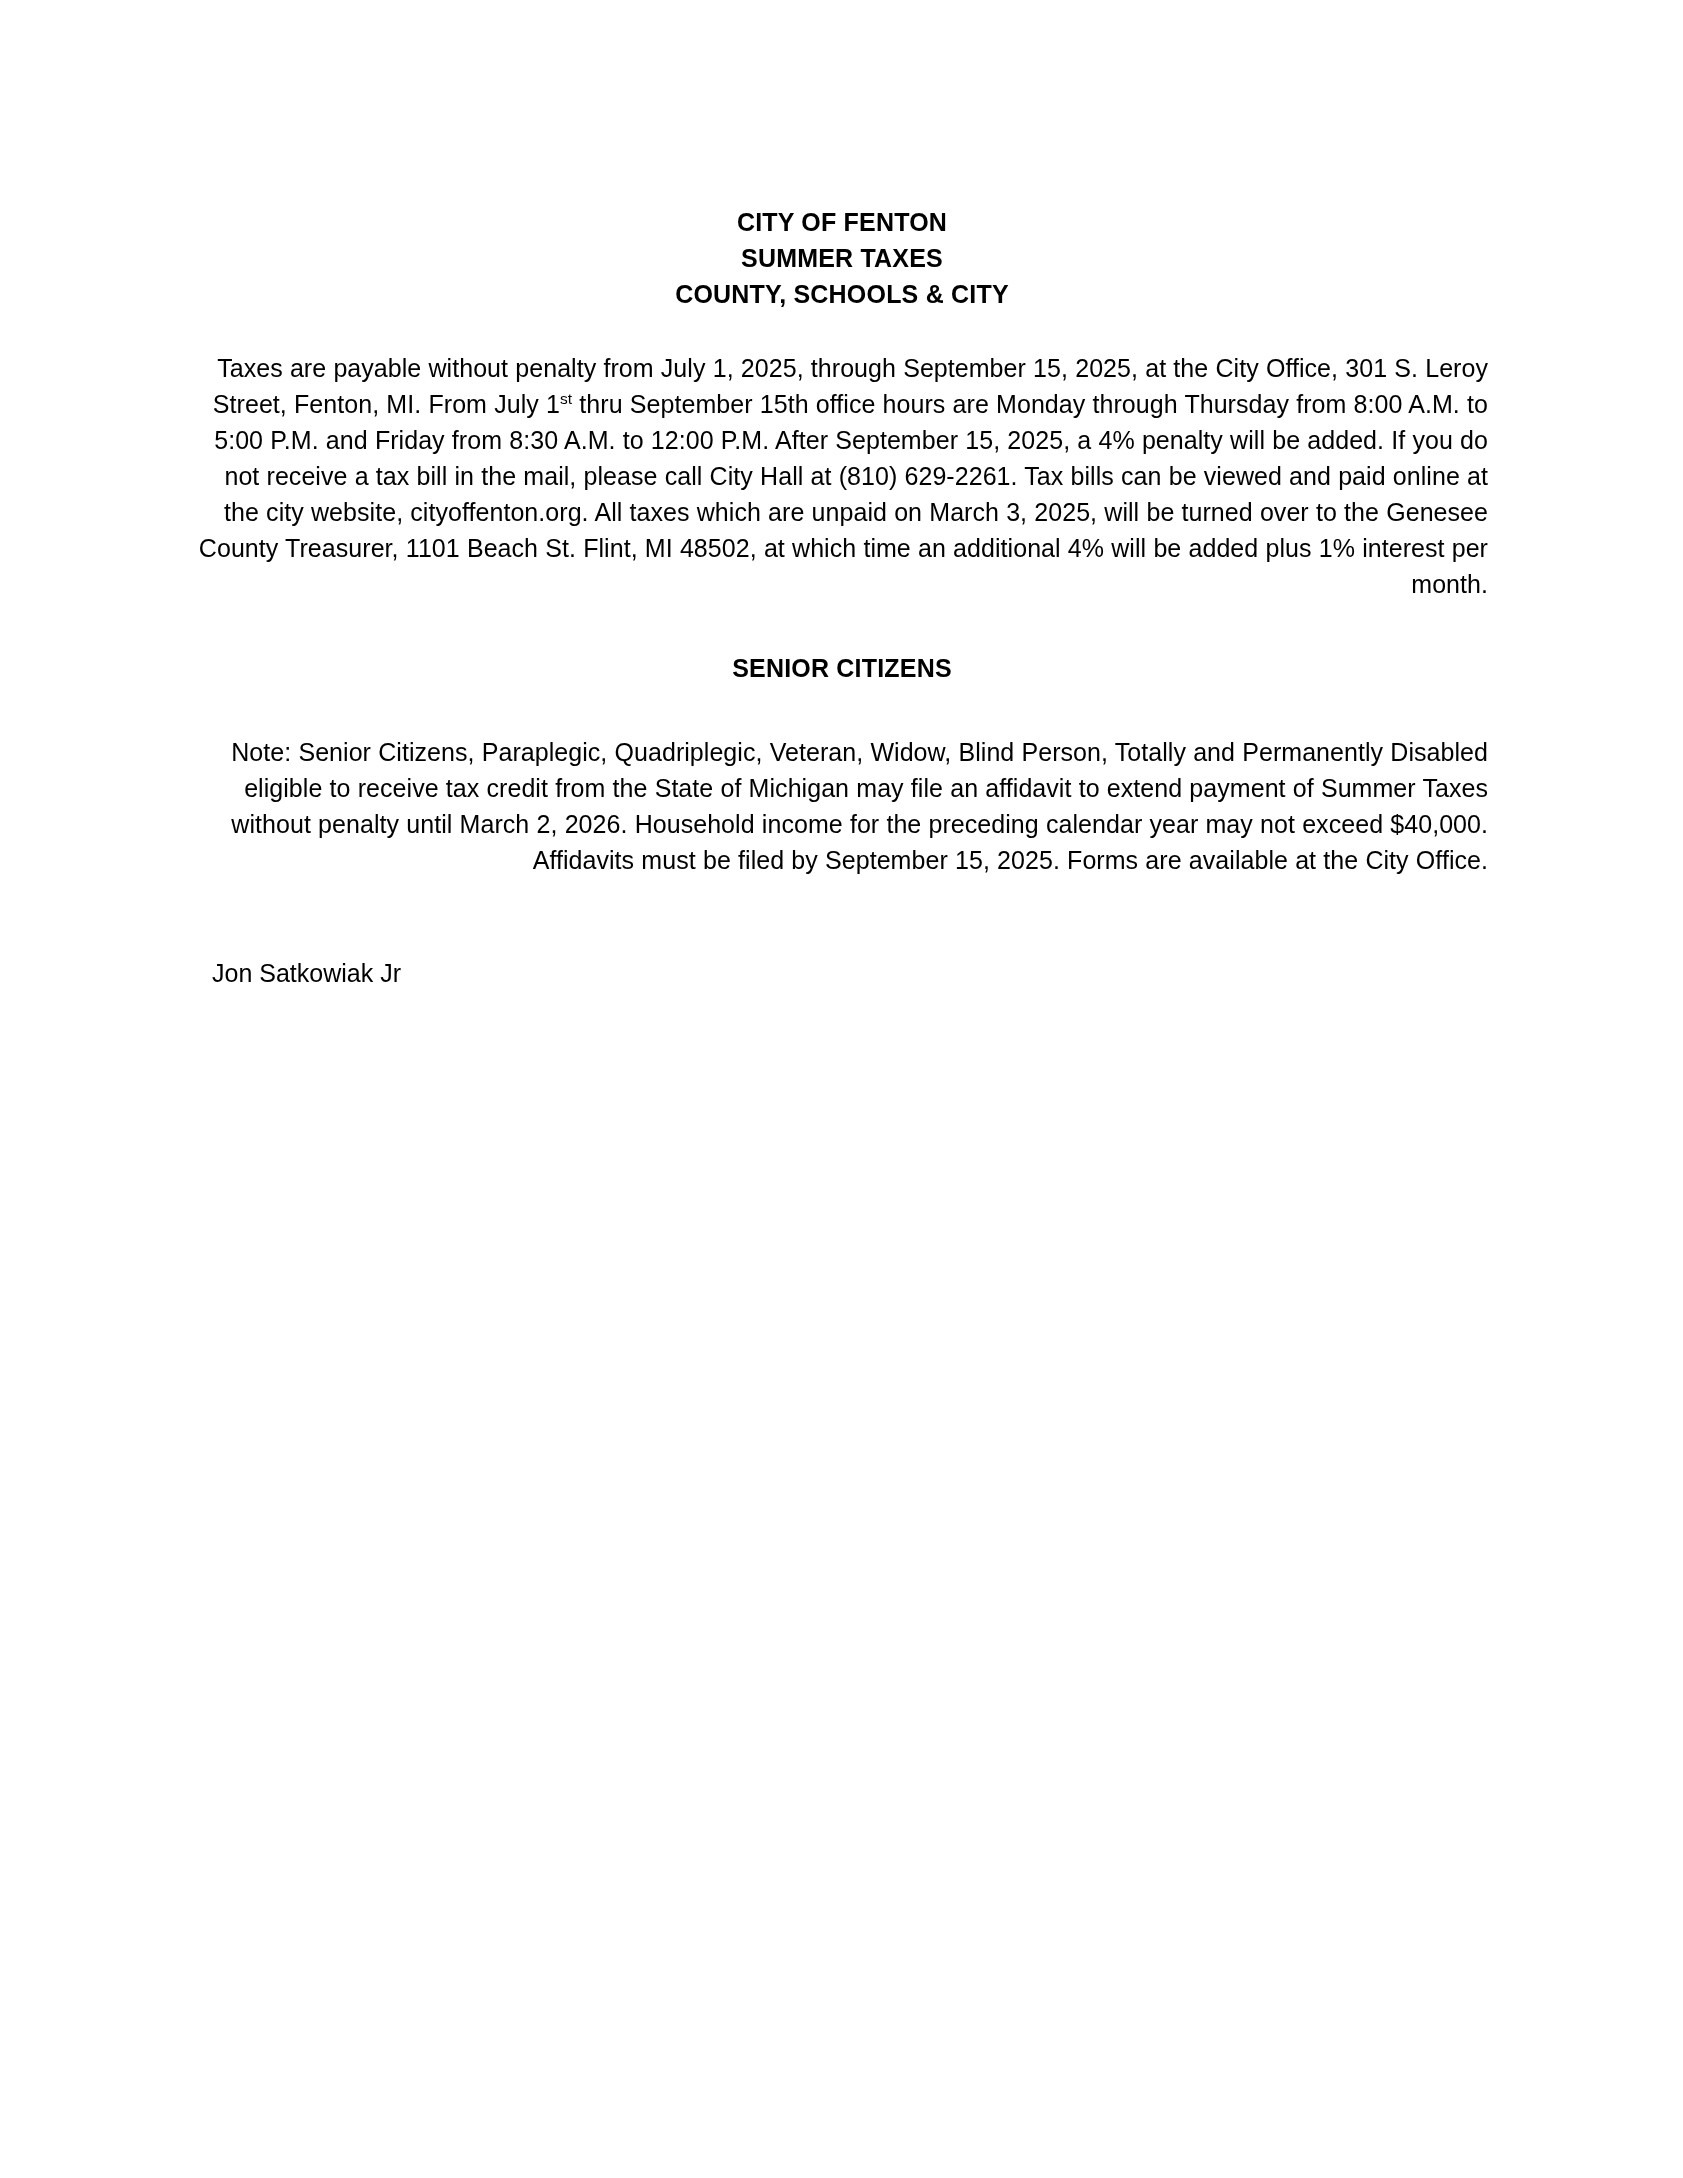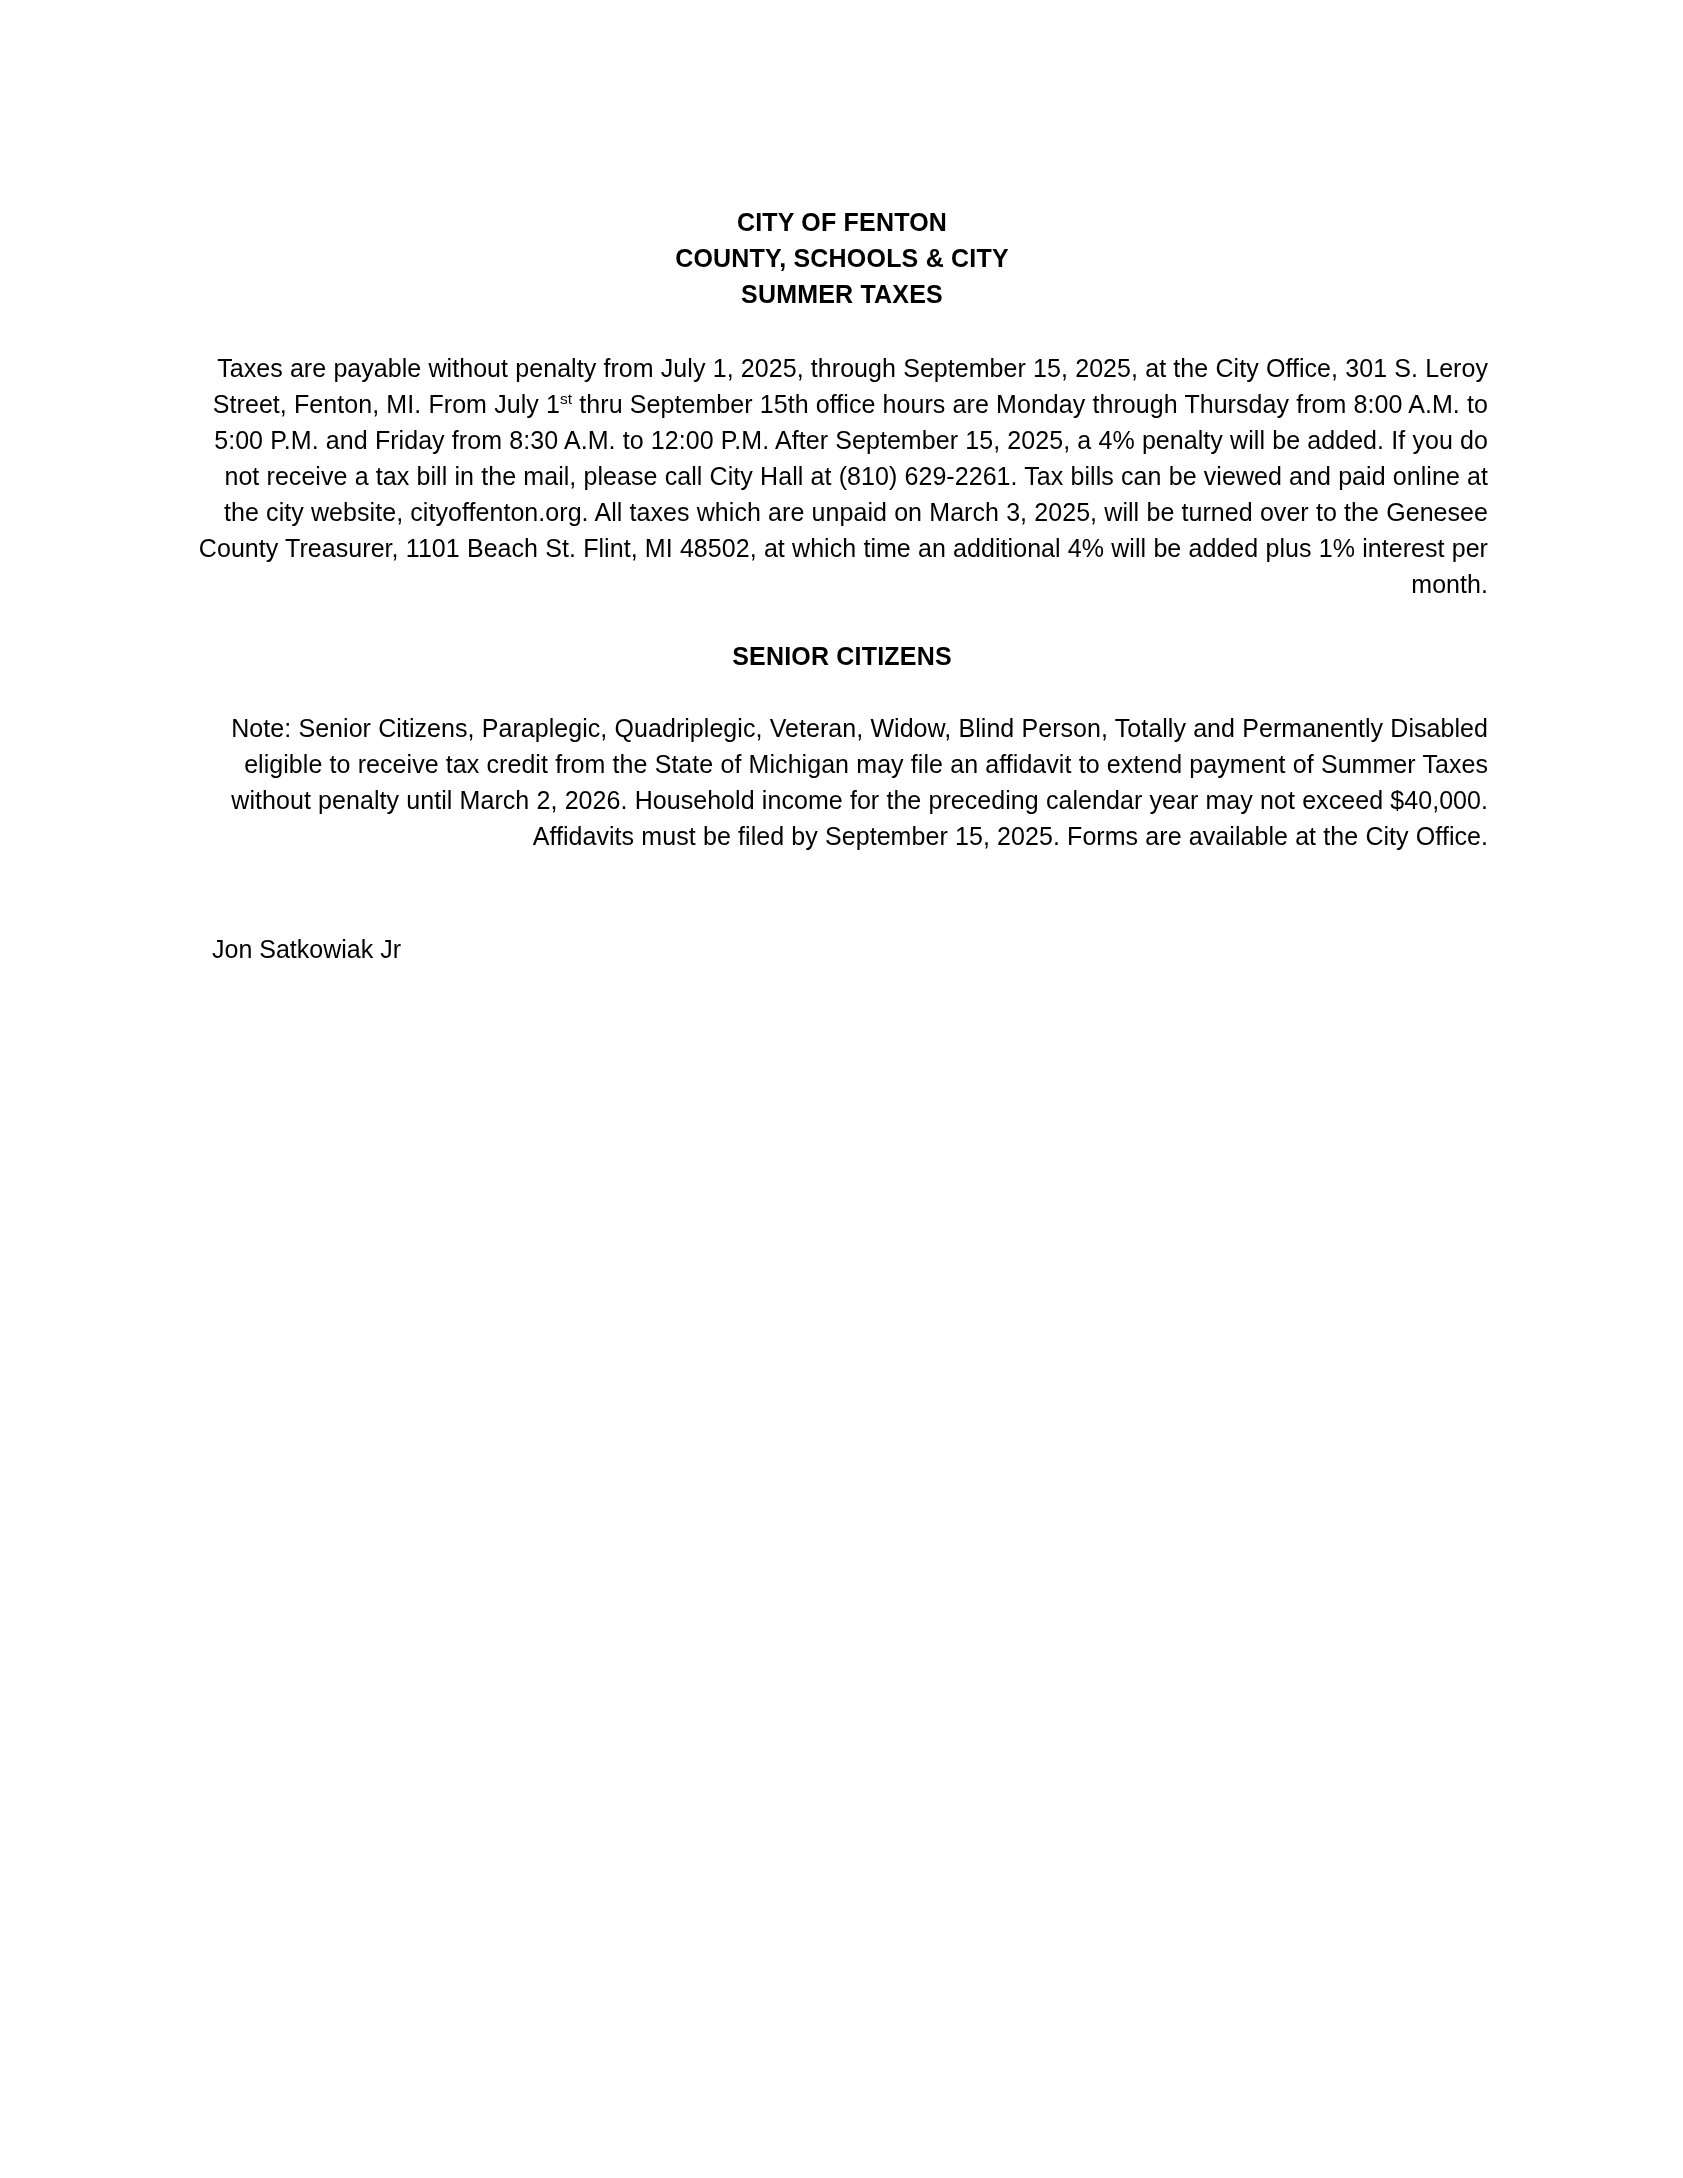--- a/index.html
+++ b/index.html
@@ -52,21 +52,21 @@
     text-align: right;
     letter-spacing: 0.05px;
     word-spacing: 0.2px;
   }
   .section-heading {
     text-align: center;
     font-weight: bold;
     font-size: 25px;
     line-height: 36px;
     letter-spacing: 0.2px;
-    margin: 0;
+    margin: 12px;
   }
   sup {
     font-size: 0.62em;
     vertical-align: super;
     line-height: 0;
   }
   .signature-line {
     margin: 16px;
     font-size: 25px;
     line-height: 36px;
@@ -74,22 +74,22 @@
   }
 </style>
 </head>
 <body style="background: rgb(255, 255, 255); color: rgb(0, 0, 0);">
 
 <div class="page">
   <div class="content">
 
     <div class="heading-block">
       <span class="heading-line">CITY OF FENTON</span>
+      <span class="heading-line">SUMMER TAXES</span>
       <span class="heading-line">COUNTY, SCHOOLS &amp; CITY</span>
-      <span class="heading-line">SUMMER TAXES</span>
     </div>
 
     <div class="spacer-md"></div>
 
     <p class="body-par"><span>Taxes are payable without penalty from July 1, 2025, through September 15, 2025, at the City Office, 301 S. Leroy Street, Fenton, MI.  From July 1</span><sup>st</sup><span> thru September 15th office hours are Monday through Thursday from 8:00 A.M. to 5:00 P.M. and Friday from 8:30 A.M. to 12:00 P.M.   After September 15, 2025, a 4% penalty will be added.  If you do not receive a tax bill in the mail, please call City Hall at (810) 629-2261.  Tax bills can be viewed and paid online at the city website, cityoffenton.org.  All taxes which are unpaid on March 3, 2025, will be turned over to the Genesee County Treasurer, 1101 Beach St. Flint, MI 48502, at which time an additional 4% will be added plus 1% interest per month.</span></p>
 
     <div class="spacer-sm"></div>
 
     <div class="section-heading">SENIOR CITIZENS</div>
 

